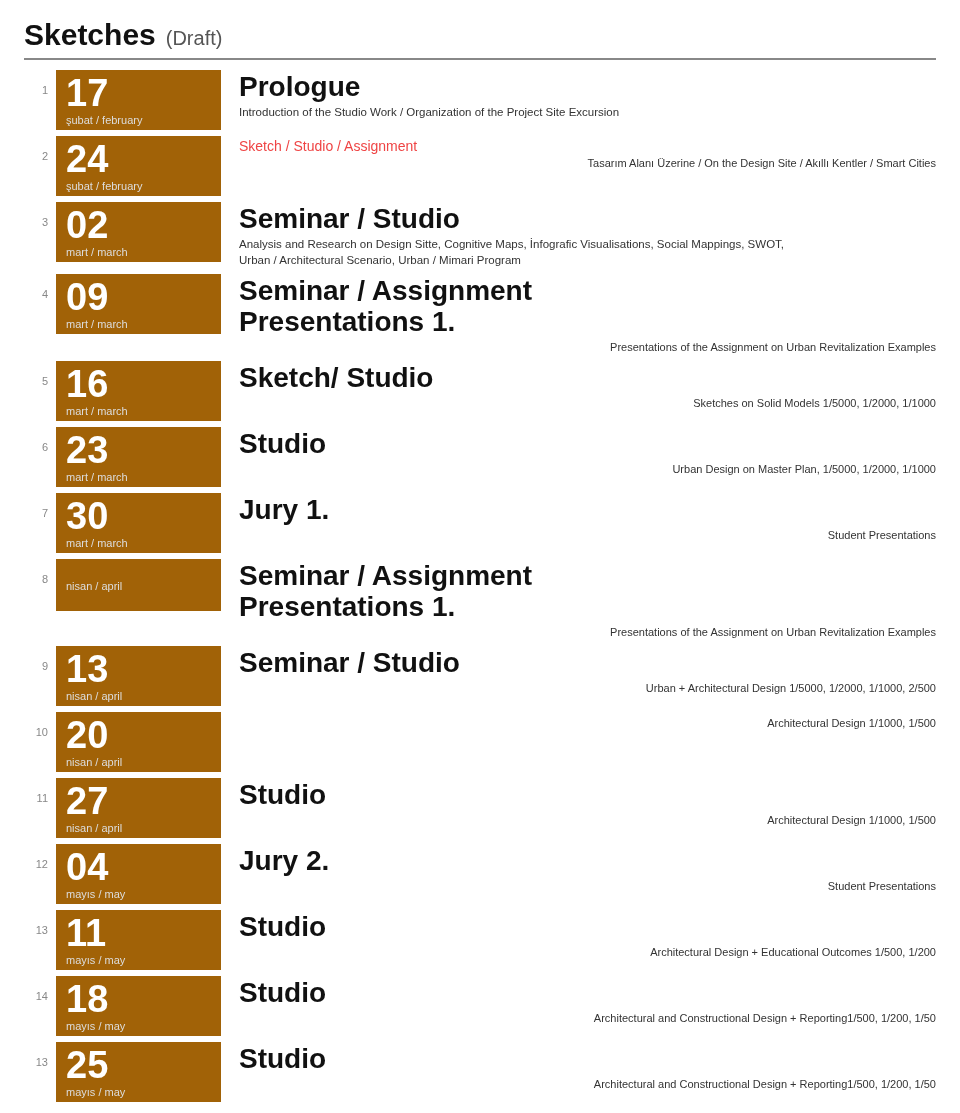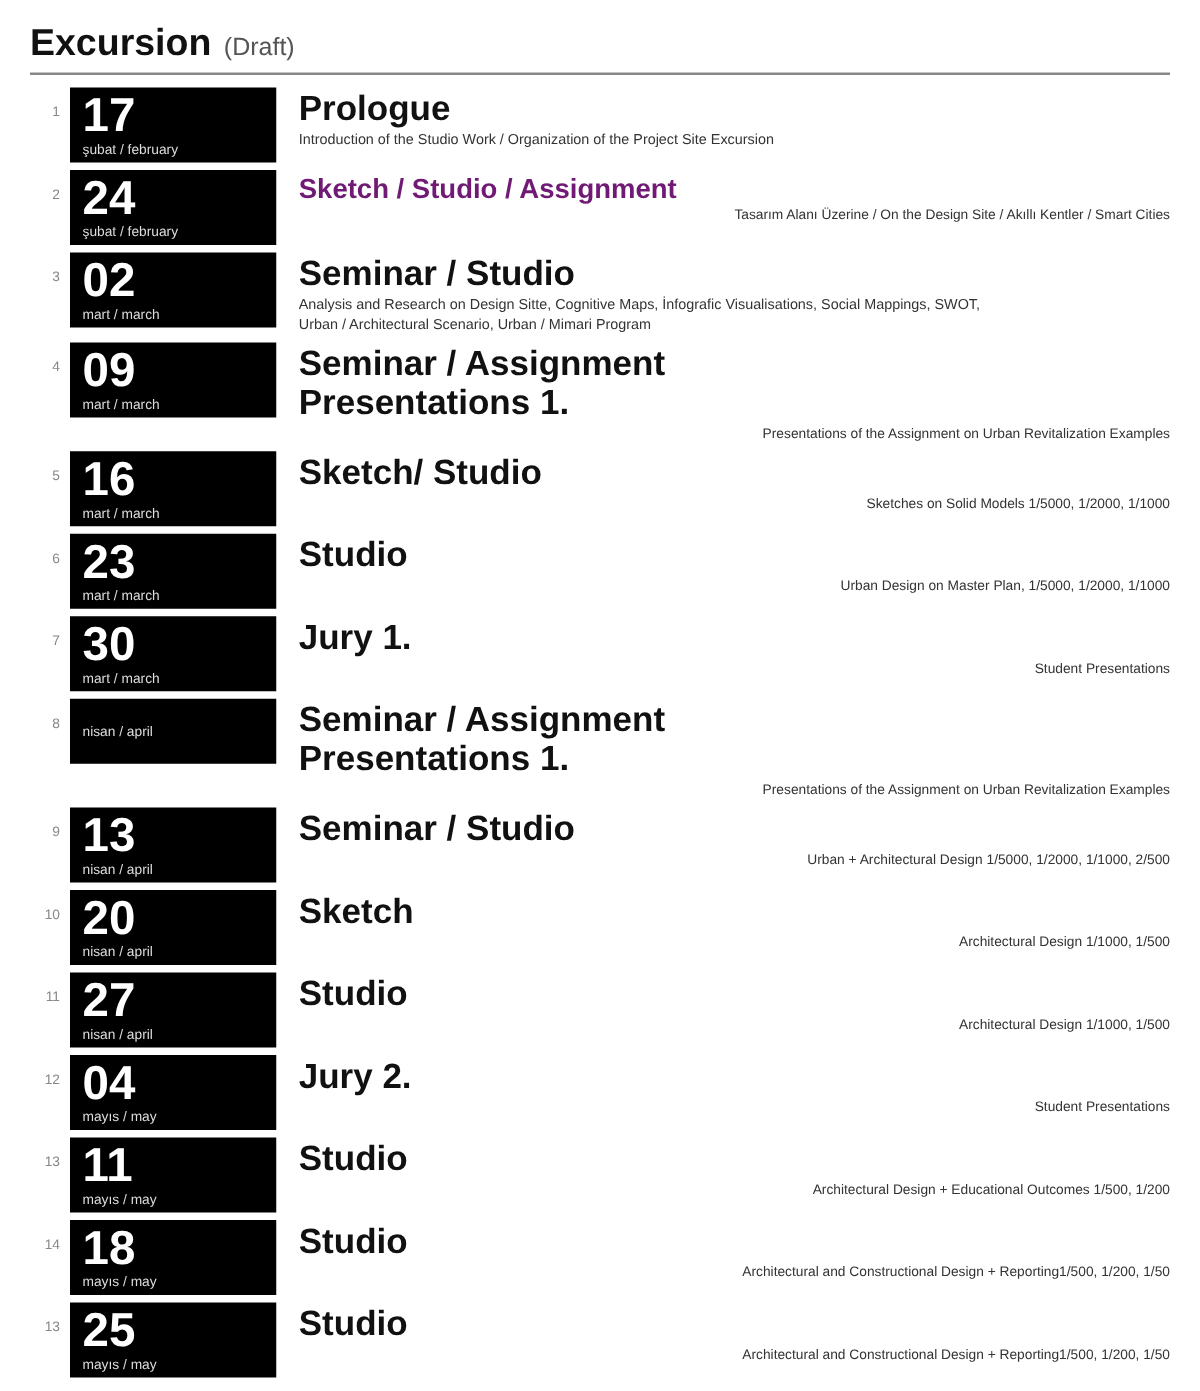--- a/index.html
+++ b/index.html
@@ -40,21 +40,21 @@
     }
     .week-num {
       width: 24px;
       font-size: 11px;
       color: #888;
       text-align: right;
       padding-top: 14px;
       flex-shrink: 0;
     }
     .date-block {
-      background: #000000;
+      background: #a16207;
       color: #fff;
       width: 165px;
       min-height: 52px;
       flex-shrink: 0;
       display: flex;
       flex-direction: column;
       justify-content: center;
       padding: 4px 10px 4px 10px;
       margin-left: 8px;
       margin-right: 18px;
@@ -79,44 +79,44 @@
       justify-content: flex-start;
       padding-top: 2px;
     }
     .event-title {
       font-size: 28px;
       font-weight: bold;
       color: #111;
       line-height: 1.1;
     }
     .event-title-medium {
-      font-size: 22px;
-      font-weight: bold;
-      color: #701a75;
+      font-size: 14px;
+      font-weight: normal;
+      color: #ef4444;
       line-height: 1.15;
     }
     .event-desc {
       font-size: 11.5px;
       color: #333;
       margin-top: 1px;
       line-height: 1.4;
     }
     .event-desc-right {
       font-size: 11px;
       color: #333;
       text-align: right;
       margin-top: 2px;
       line-height: 1.4;
     }
   </style>
 </head>
 <body>
 
 <div class="page-header">
-  <span class="page-title">Excursion</span>
+  <span class="page-title">Sketches</span>
   <span class="page-subtitle">(Draft)</span>
 </div>
 
 <div class="calendar-body" id="calendar-body">
 
 <div class="week-row">
       <div class="week-num">1</div>
       <div class="date-block">
         <span class="date-number">17</span>
         <div class="date-label">şubat / february</div>
@@ -214,21 +214,20 @@
         <div class="event-desc-right" style="white-space: pre-line;">Urban + Architectural Design 1/5000, 1/2000, 1/1000, 2/500</div>
       </div>
     </div>
     <div class="week-row">
       <div class="week-num">10</div>
       <div class="date-block">
         <span class="date-number">20</span>
         <div class="date-label">nisan / april</div>
       </div>
       <div class="event-block">
-        <div class="event-title">Sketch</div>
         <div class="event-desc-right" style="white-space: pre-line;">Architectural Design 1/1000, 1/500</div>
       </div>
     </div>
     <div class="week-row">
       <div class="week-num">11</div>
       <div class="date-block">
         <span class="date-number">27</span>
         <div class="date-label">nisan / april</div>
       </div>
       <div class="event-block">

